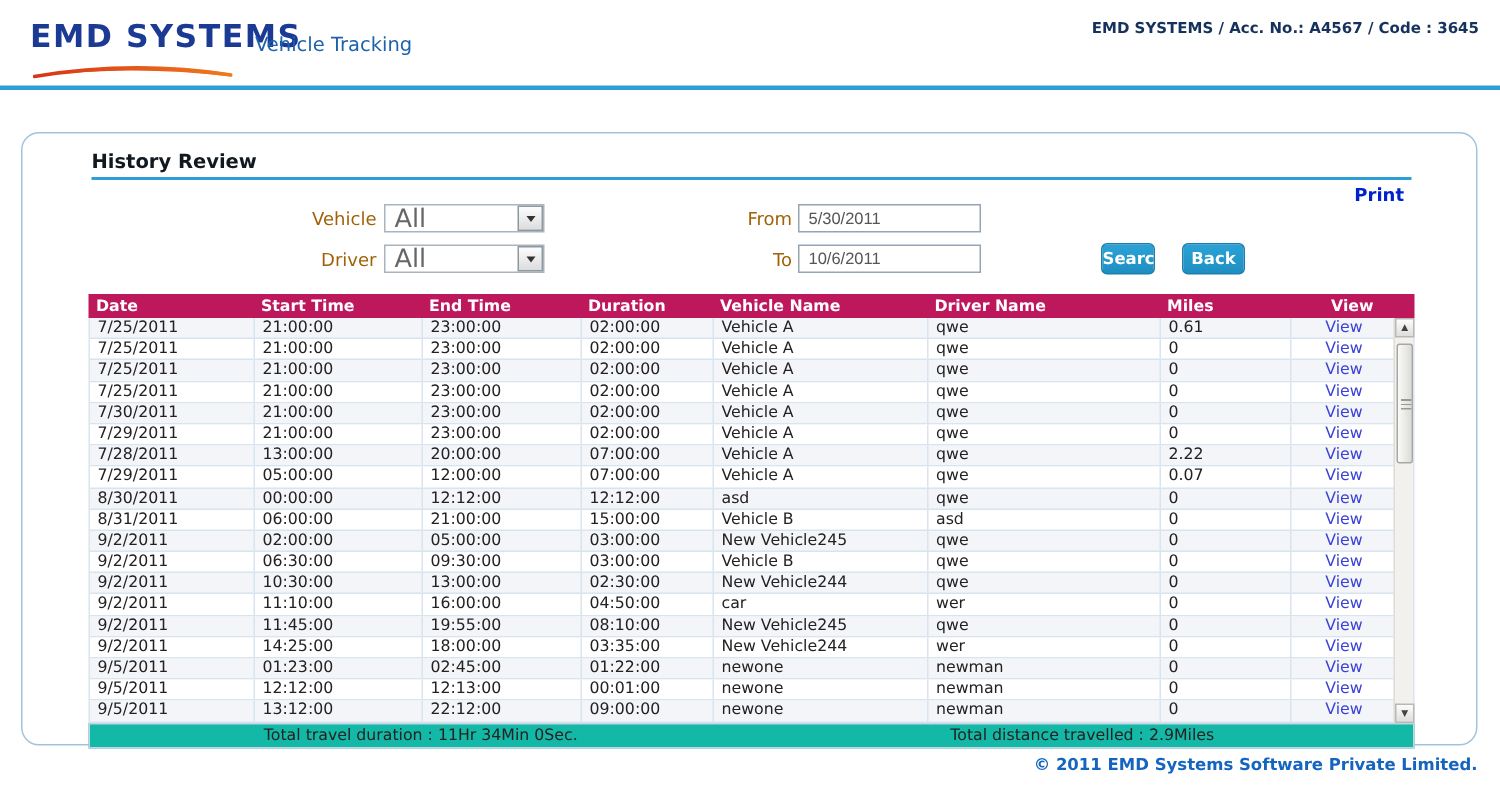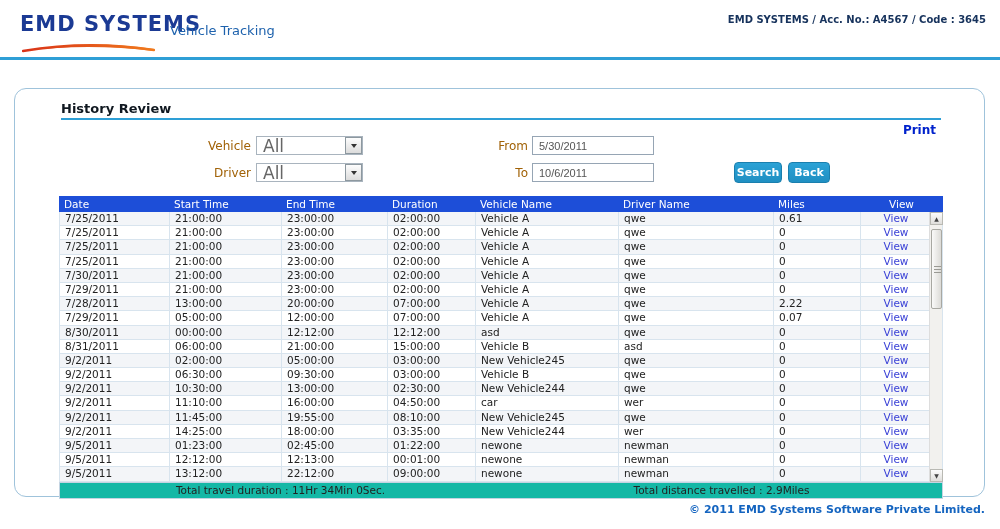--- a/index.html
+++ b/index.html
@@ -35,21 +35,21 @@
                 border-top:4px solid #333; }
   .date-input { position:absolute; width:122px; height:19px; border:1px solid #96a5b4;
                 font-size:11px; color:#555; padding-left:6px;
                 font-family:Liberation Sans, sans-serif; }
   .btn { position:absolute; height:21px; background:linear-gradient(#2ba2d6,#1f8fc2);
          border:1px solid #1a7fae; border-radius:4px; color:#fff; font-size:11px; font-weight:bold;
          cursor:pointer; font-family:"DejaVu Sans","Liberation Sans",sans-serif; }
 
   
   .table-wrap { position:absolute; left:44px; top:107px; width:884px; }
-  .thead { display:flex; height:16px; background:#1d4ed8; color:#fff; font-size:10.5px; font-weight:normal;justify-content:flex-end; }
+  .thead { display:flex; height:16px; background:#be185d; color:#fff; font-size:10.5px; font-weight:bold;justify-content:flex-end; }
   .thead > div { padding-left:5px; line-height:16px; overflow:hidden; white-space:nowrap; }
   .tbody { position:relative; height:270px; border-left:1px solid #d8e4ee; border-right:1px solid #d8e4ee; }
   .rows { width:871px; }
   .trow { display:flex; height:14.2px; background:#fff; border-bottom:1px solid #d8e4ee; }
   .trow:nth-child(odd) { background:#f3f5f8; }
   .td { font-size:10.5px; color:#222; padding-left:5px; line-height:13.5px;
         border-right:1px solid #d8e4ee; overflow:hidden; white-space:nowrap; }
   .c0 { width:110px; } .c1 { width:112px; } .c2 { width:106px; } .c3 { width:88px; }
   .c4 { width:143px; } .c5 { width:155px; } .c6 { width:87px; } .c7 { width:70px; border-right:none; }
   .h0 { width:110px; } .h1 { width:112px; } .h2 { width:106px; } .h3 { width:88px; }
@@ -119,21 +119,21 @@
       <span class="arrow-down"></span>
     </span>
   </div>
 
   <div class="flabel" style="left:446px; top:50px; width:67px;">From</div>
   <input class="date-input" style="left: 517px; top: 47px;" value="5/30/2011">
 
   <div class="flabel" style="left:446px; top:77px; width:67px;">To</div>
   <input class="date-input" style="left: 517px; top: 74px;" value="10/6/2011">
 
-  <button class="btn" style="left:719px; top:73px; width:48px;">Search</button>
+  <button class="btn" style="left:719px; top:73px; width:36px;">Search</button>
   <button class="btn" style="left:773px; top:73px; width:42px;">Back</button>
 
   <div class="table-wrap">
     <div class="thead">
       <div class="h0">Date</div>
       <div class="h1">Start Time</div>
       <div class="h2">End Time</div>
       <div class="h3">Duration</div>
       <div class="h4">Vehicle Name</div>
       <div class="h5">Driver Name</div>

